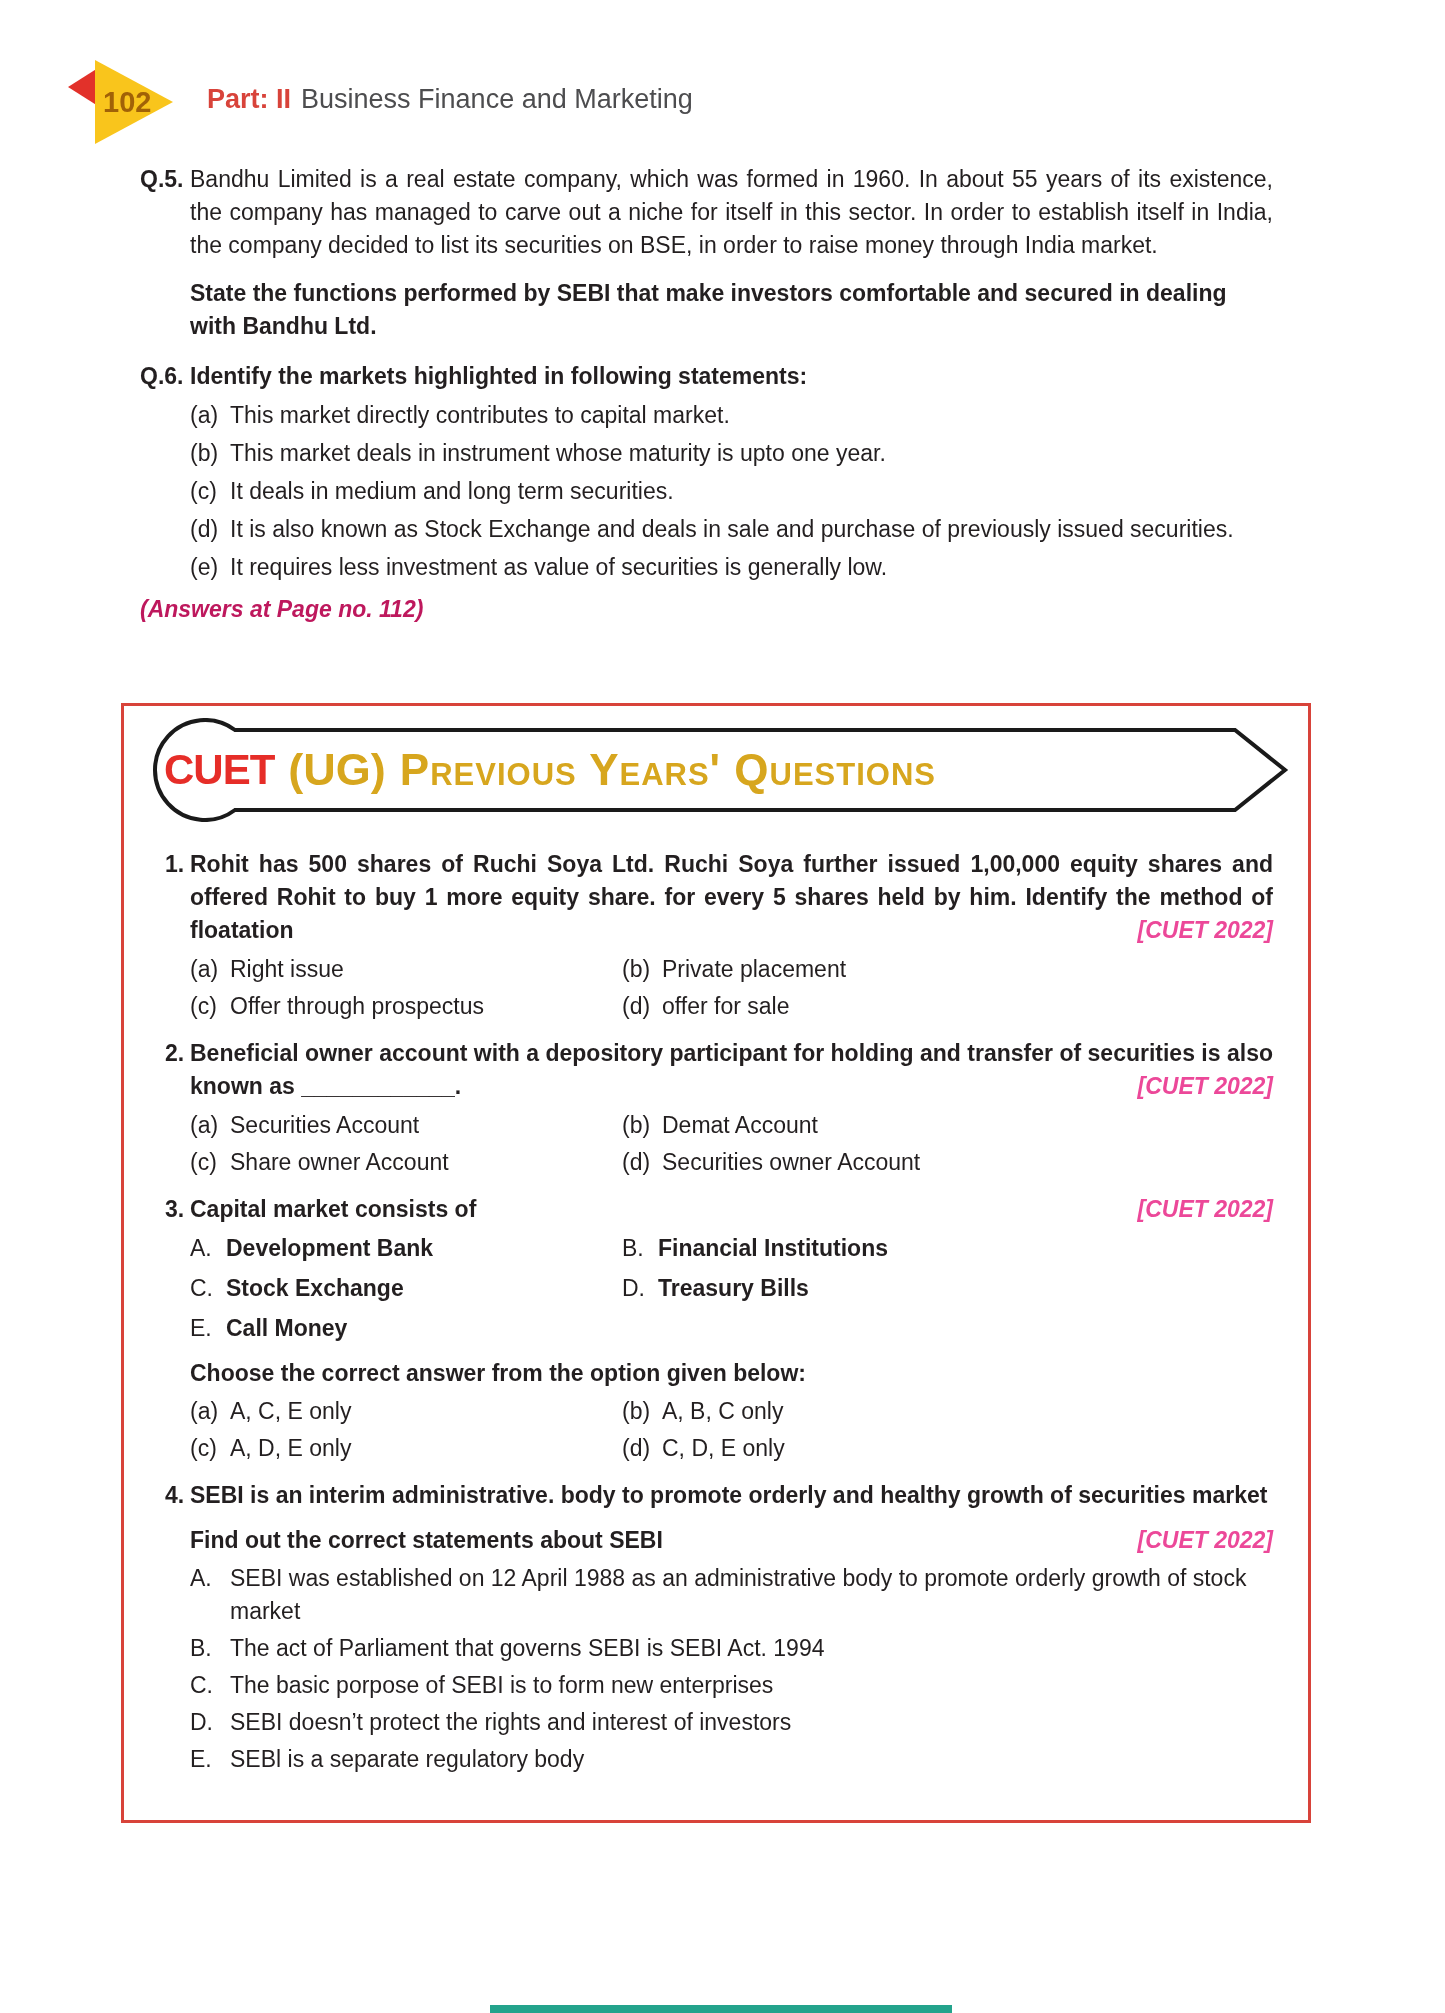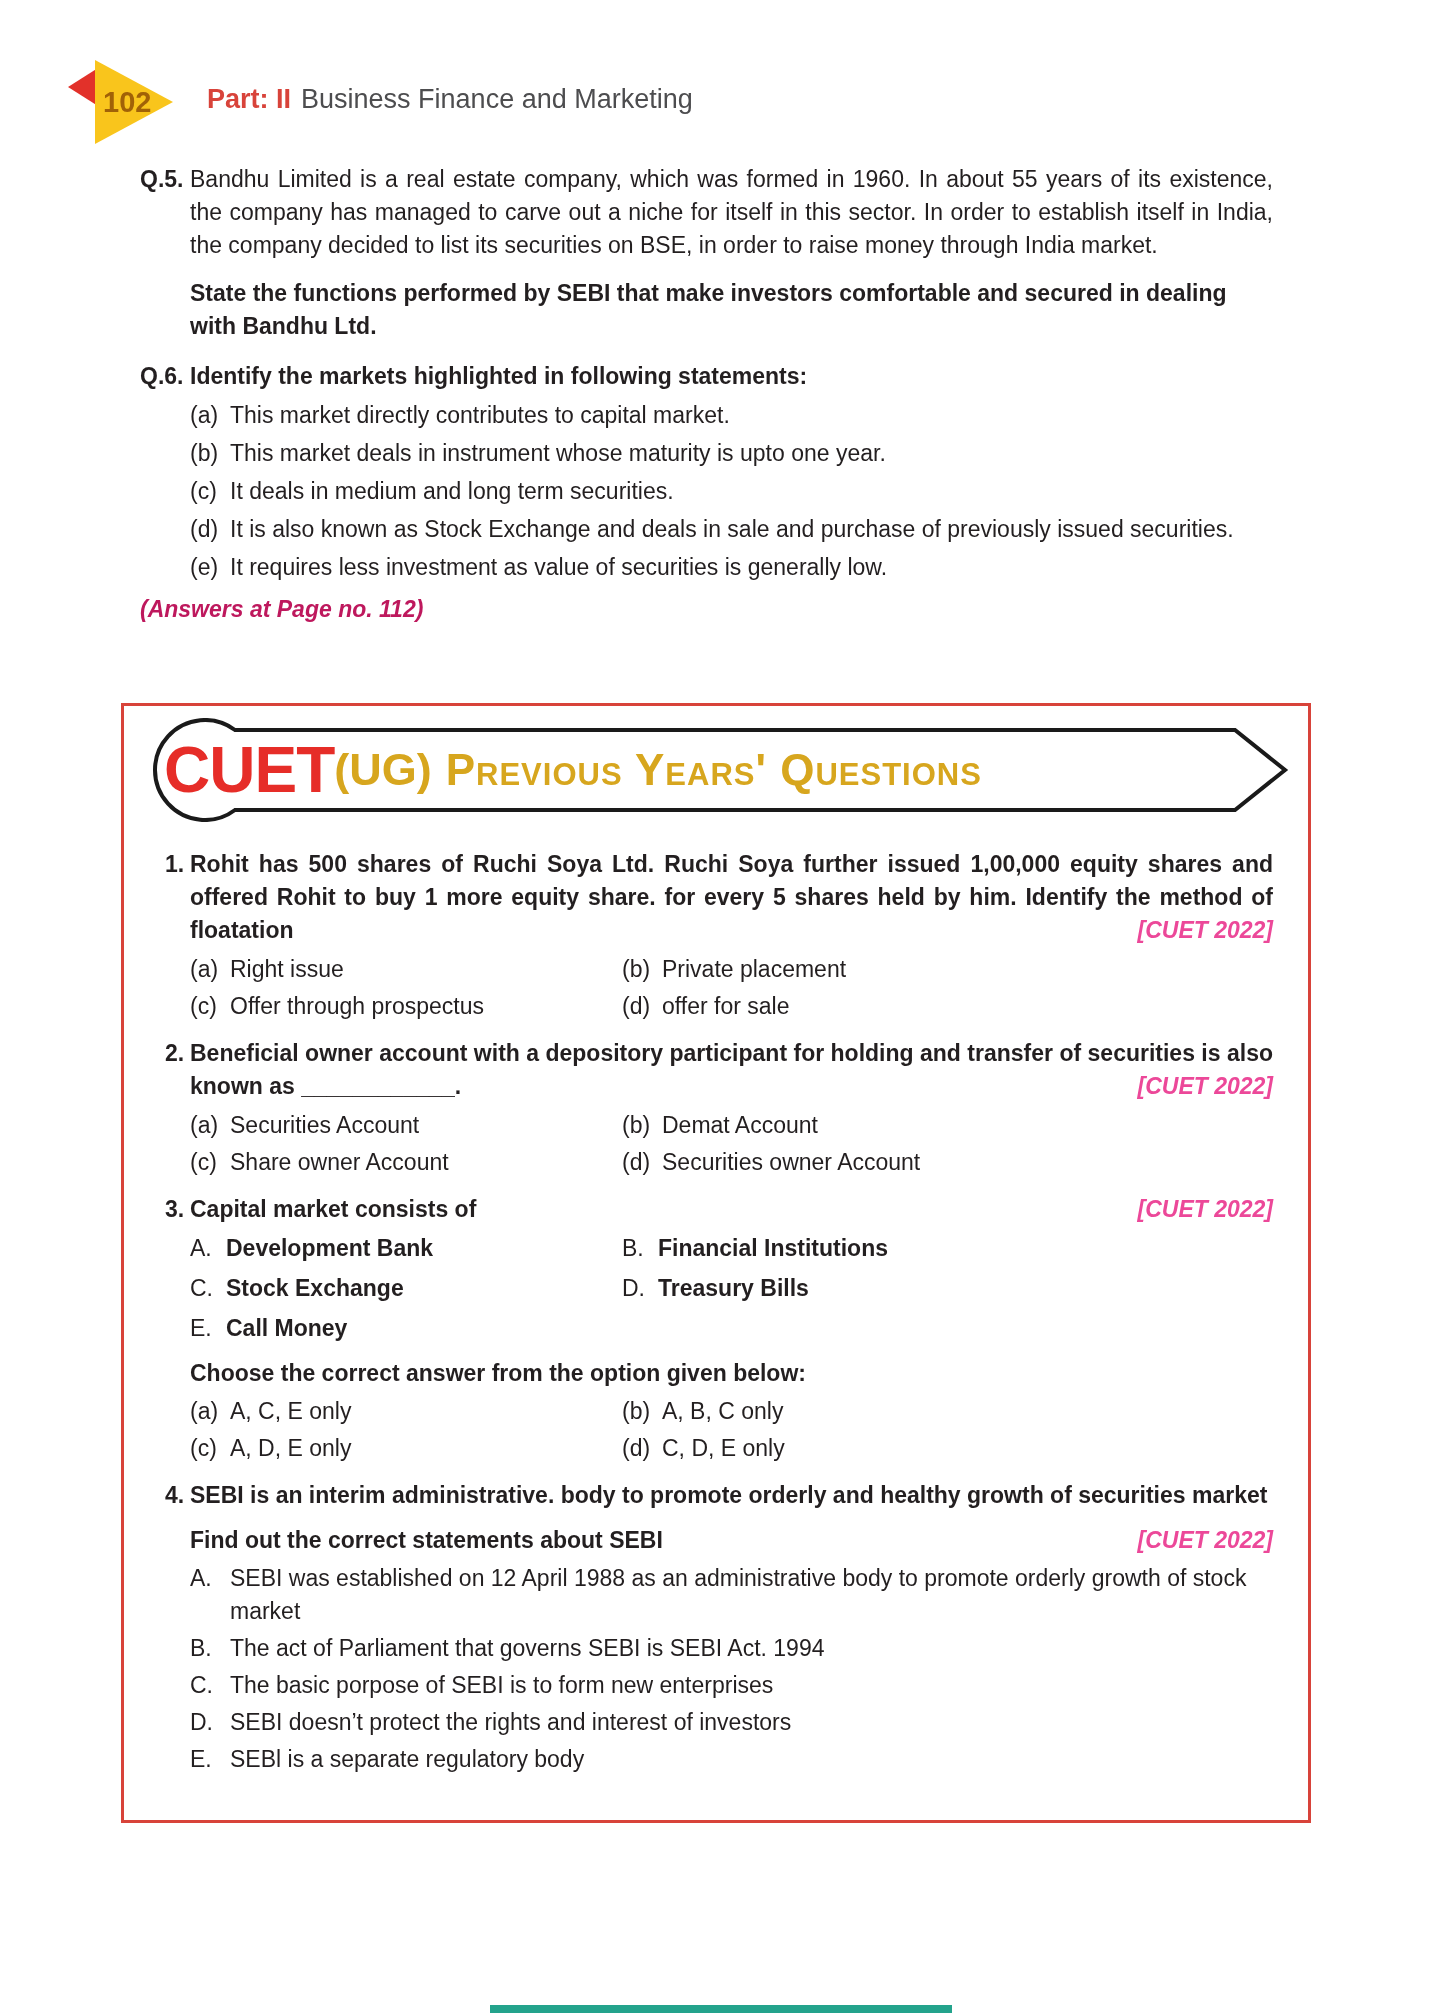--- a/index.html
+++ b/index.html
@@ -28,22 +28,22 @@
   .ex-item{display:flex;margin-bottom:5px;line-height:33px;}
   .ex-item-label{width:40px;flex-shrink:0;}
   .ex-item-text{flex:1;}
   .answers-note{margin-top:12px;font-weight:bold;font-style:italic;color:#be185d;}
   
   .cuet-box{position:absolute;left:121px;top:703px;width:1184px;height:1114px;
     border:3px solid #d8433a;background:#fff;}
   .banner{position:relative;margin:12px 0 0 6px;width:1166px;height:104px;}
   .banner svg{position:absolute;left:0;top:0;}
   .banner-text{position:absolute;left:34px;top:0;height:104px;display:flex;align-items:center;}
-  .brand{color:#e62d28;font-size:64px;font-weight:800;letter-spacing:-1px;}
-  .level{color:#d7a61e;font-size:45px;font-weight:bold;margin-left:0;}
+  .brand{color:#e62d28;font-size:42px;font-weight:800;letter-spacing:-1px;}
+  .level{color:#d7a61e;font-size:45px;font-weight:bold;margin-left:14px;}
   .btitle{color:#d7a61e;font-size:44px;font-weight:bold;font-variant:small-caps;margin-left:14px;letter-spacing:1px;}
   .box-content{padding:26px 35px 0 41px;font-size:23px;}
   .cq{position:relative;padding-left:25px;margin-bottom:14px;}
   .cq-num{position:absolute;left:0;top:0;font-weight:bold;line-height:33px;}
   .stem{position:relative;font-weight:bold;line-height:33px;text-align:justify;margin:0 0 6px;}
   .cite{position:absolute;right:0;bottom:0;color:#ec4899;font-weight:bold;font-style:italic;line-height:33px;}
   .instruction{position:relative;font-weight:bold;line-height:33px;margin:12px 0 5px;}
   .opt-row{display:flex;margin-bottom:4px;line-height:33px;}
   .opt{display:flex;width:432px;}
   .opt:last-child{flex:1;}

